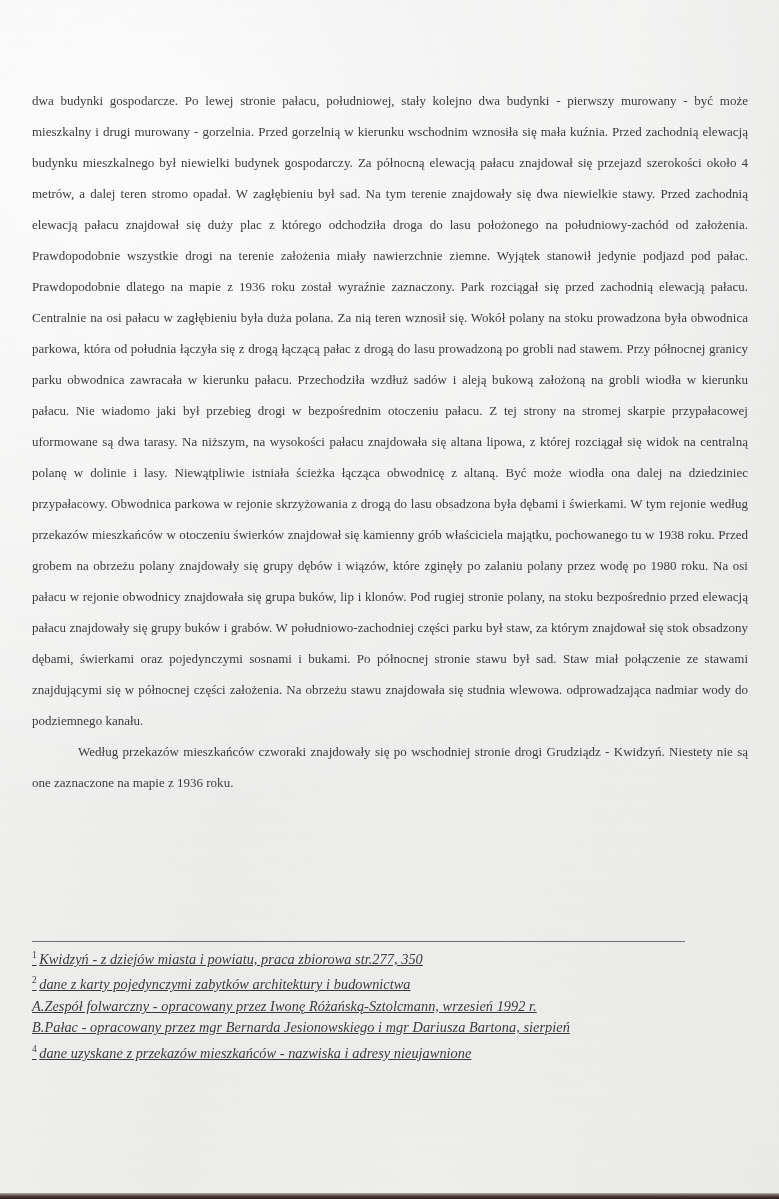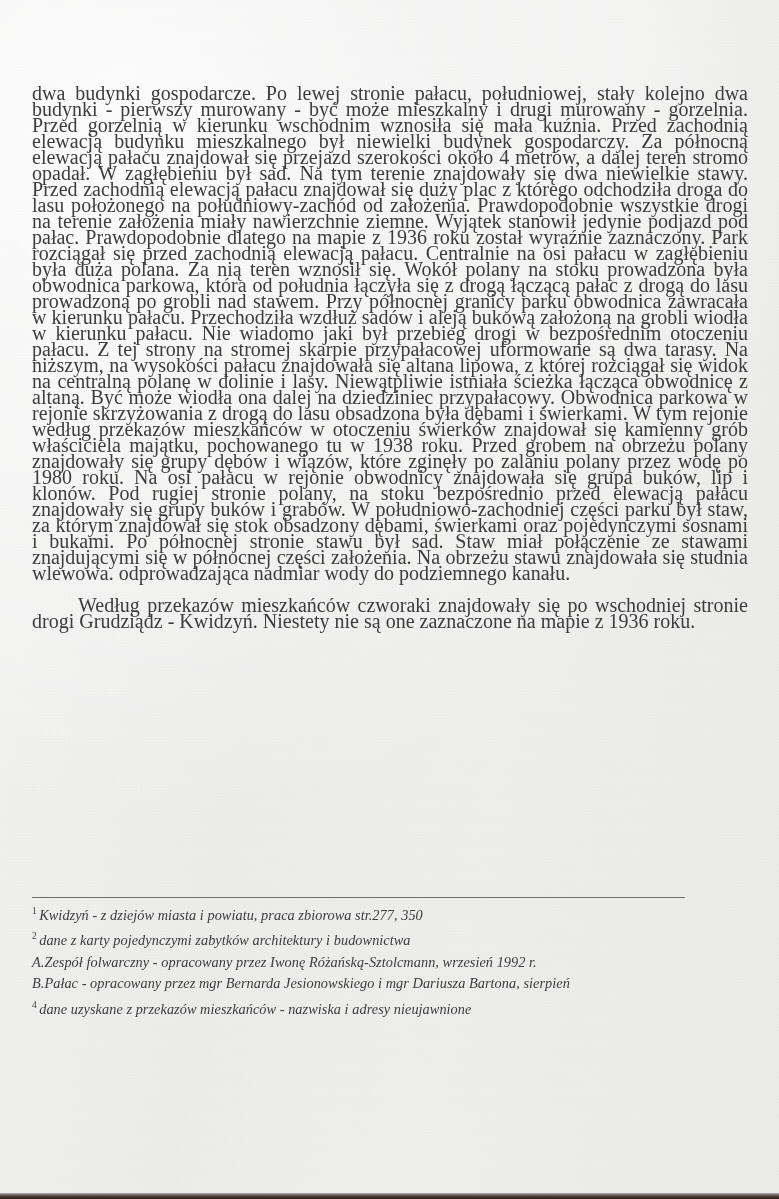--- a/index.html
+++ b/index.html
@@ -44,36 +44,37 @@
     background: linear-gradient(180deg, #b9b4b0 0%, #6b5d57 35%, #3c2f2a 70%, #2e231f 100%);
   }
   .content {
     position: absolute;
     left: 32px;
     top: 85px;
     width: 716px;
   }
   p.body-par {
     margin: 0;
-    font-size: 20px;
-    line-height: 16px;
+    font-size: 13px;
+    line-height: 31px;
     text-align: justify;
     text-justify: inter-word;
     letter-spacing: 0.01px;
     color: #3c3b3e;
   }
   p.body-par.indented {
     text-indent: 46px;
-    margin-top: 16px;
+    margin-top: 0px;
   }
   .footnotes {
     position: absolute;
     left: 32px;
-    top: 897px;
+    top: 941px;
     width: 716px;
+    text-decoration: underline;
   }
   .fn-rule {
     width: 653px;
     height: 0;
     border-top: 1.3px solid #6e6e70;
     margin: 0 0 3px 0;
   }
   .fn-line {
     font-size: 14.3px;
     line-height: 21.4px;

